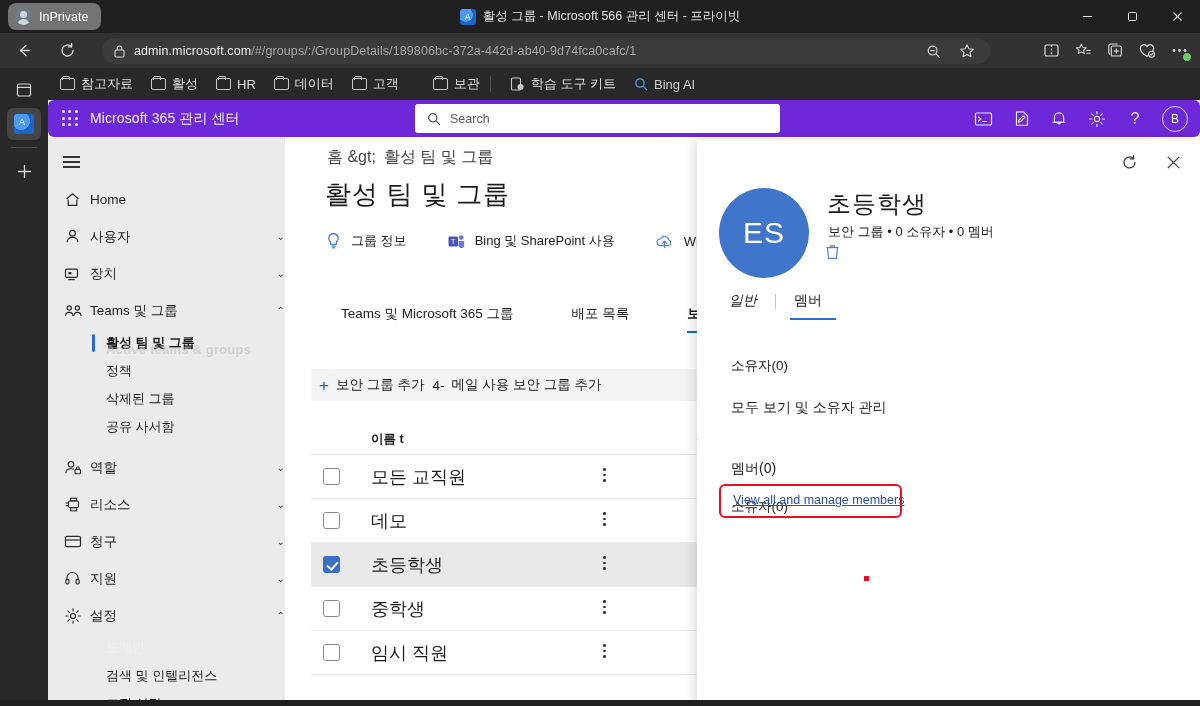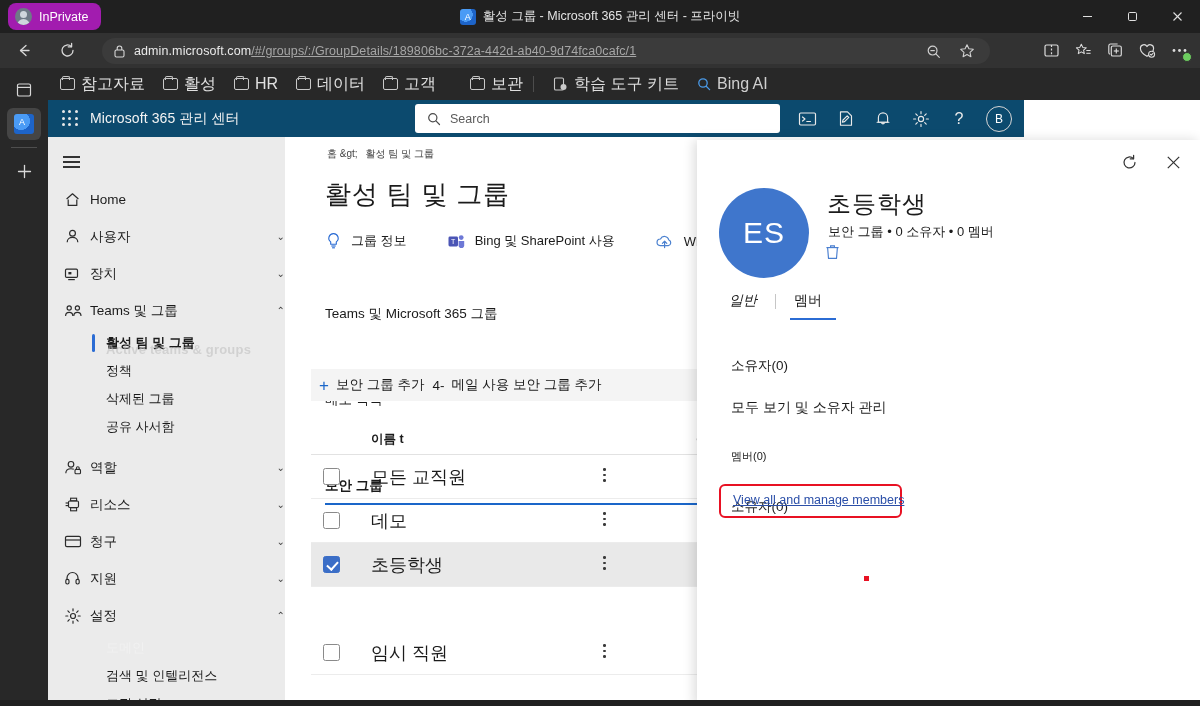--- a/index.html
+++ b/index.html
@@ -11,21 +11,21 @@
   .app { position: relative; width: 1200px; height: 706px; }
 
   
   .titlebar {
     position: absolute; left: 0; top: 0; width: 1200px; height: 33px;
     background: #202020; color: #d6d6d6;
   }
   .inprivate-pill {
     position: absolute; left: 8px; top: 3px; height: 27px;
     display: flex; align-items: center; gap: 7px;
-    background: #a21caf; border-radius: 8px; padding: 0 13px 0 7px;
+    background: #737373; border-radius: 8px; padding: 0 13px 0 7px;
     color: #fff; font-size: 12.5px;
   }
   .inprivate-avatar {
     width: 17px; height: 17px; border-radius: 50%;
     background: #6e7a87; position: relative; overflow: hidden; flex: none;
   }
   .inprivate-avatar::before {
     content: ""; position: absolute; left: 5px; top: 3px;
     width: 7px; height: 7px; border-radius: 50%; background: #cfd6dd;
   }
@@ -63,21 +63,21 @@
   .nav-icon {
     width: 30px; height: 28px; display: flex; align-items: center; justify-content: center;
     color: #d8d8d8; border-radius: 5px; flex: none;
   }
   .omnibox {
     position: absolute; left: 102px; top: 5px; width: 888px; height: 26px;
     background: #3b3b3b; border-radius: 13px; display: flex; align-items: center;
     padding: 0 8px 0 11px; gap: 8px;
   }
   .omnibox .url { font-size: 12.5px; color: #e9e9e9; white-space: nowrap; letter-spacing: .1px;}
-  .omnibox .url .dim { color: #a6a6a6; text-decoration: underline; }
+  .omnibox .url .dim { color: #a6a6a6; }
   .omnibox-right { margin-left: auto; display: flex; align-items: center; gap: 4px; }
   .tb-right {
     position: absolute; right: 6px; top: 3px; height: 29px;
     display: flex; align-items: center; gap: 2px;
   }
   .tb-ico {
     width: 30px; height: 28px; display: flex; align-items: center; justify-content: center;
     color: #dcdcdc; border-radius: 5px; position: relative;
   }
   .green-dot {
@@ -85,21 +85,21 @@
     border-radius: 50%; background: #6ccb5f; border: 1px solid #323232;
   }
 
   
   .bookmarks {
     position: absolute; left: 0; top: 68px; width: 1200px; height: 32px;
     background: #282828; display: flex; align-items: center; padding-left: 52px; gap: 2px;
   }
   .bm {
     display: flex; align-items: center; gap: 6px; padding: 4px 8px;
-    border-radius: 5px; color: #e0e0e0; font-size: 16px; white-space: nowrap;
+    border-radius: 5px; color: #e0e0e0; font-size: 13px; white-space: nowrap;
   }
   .folder-ico {
     width: 15px; height: 12px; border: 1.3px solid #c9c9c9; border-radius: 2px;
     position: relative; flex: none;
   }
   .folder-ico::before {
     content: ""; position: absolute; left: 1px; top: -3.3px; width: 6px; height: 3px;
     border: 1.3px solid #c9c9c9; border-bottom: none; border-radius: 2px 2px 0 0;
   }
 
@@ -114,22 +114,22 @@
   }
   .rail-btn.active { background: #454545; }
   .rail-div { width: 26px; height: 1px; background: #4e4e4e; margin: 5px 0; }
 
   
   .page {
     position: absolute; left: 48px; top: 100px; width: 1152px; height: 606px;
     background: #ffffff; overflow: hidden;
   }
   .m365-header {
-    position: absolute; left: 0; top: 0; width: 976px; height: 37px;
-    background: #0c4a6e; display: flex; align-items: center; color: #fff;
+    position: absolute; left: 0; top: 0; width: 1152px; height: 37px;
+    background: #6d28d9; display: flex; align-items: center; color: #fff; border-radius: 6px;
   }
   .waffle {
     width: 20px; height: 20px; margin-left: 12px; margin-right: 10px;
     display: grid; grid-template-columns: repeat(3, 4px); grid-template-rows: repeat(3, 4px);
     gap: 2.5px; align-content: center; justify-content: center; flex: none;
   }
   .waffle i { width: 3.3px; height: 3.3px; border-radius: 50%; background: #e8e8e8; display:block; }
   .m365-brand { font-size: 14px; color: #f3f3f3; letter-spacing: .1px; }
   .m365-search {
     position: absolute; left: 367px; top: 4px; width: 365px; height: 29px;
@@ -175,30 +175,30 @@
     position: absolute; left: 58px; top: 13px; font-size: 13px;
     color: #bdbdbd; opacity: .55; white-space: nowrap; letter-spacing: .2px;
   }
   .nav-sub.faint { color: #f1f1f1; }
 
   
   .content {
     position: absolute; left: 237px; top: 37px; width: 915px; height: 569px; background: #fff;
     overflow: hidden;
   }
-  .breadcrumb { position: absolute; left: 42px; top: 10px; font-size: 10px; color: #444; display: flex; gap: 8px; }
+  .breadcrumb { position: absolute; left: 42px; top: 10px; font-size: 16px; color: #444; display: flex; gap: 8px; }
   .page-title {
     position: absolute; left: 40px; top: 40px; font-size: 26px; color: #1b1b1b; font-weight: 400;
     letter-spacing: .8px;
   }
   .actions { position: absolute; left: 40px; top: 95px; display: flex; align-items: center; gap: 40px; }
   .action { display: flex; align-items: center; gap: 9px; font-size: 13px; color: #1b1b1b; white-space: nowrap; }
   .tabs {
-    position: absolute; left: 40px; top: 168px; width: 680px; display: flex; gap: 58px;
-    font-size: 13.5px; color: #1b1b1b; flex-direction: column;
+    position: absolute; left: 56px; top: 168px; width: 680px; display: flex; gap: 58px;
+    font-size: 13.5px; color: #1b1b1b;
   }
   .tab { padding-bottom: 10px; position: relative; white-space: nowrap; }
   .tab.active { font-weight: 600; }
   .tab.active::after {
     content: ""; position: absolute; left: 0; right: -90px; bottom: 0; height: 2.5px; background: #1a66c9;
   }
   .cmdbar {
     position: absolute; left: 26px; top: 232px; width: 408px; height: 32px;
     background: #f4f4f4; display: flex; align-items: center; gap: 8px; padding-left: 8px;
     font-size: 13.5px; color: #1b1b1b; white-space: nowrap;
@@ -276,21 +276,21 @@
 
 <div class="app">
 
   <div class="titlebar">
     <div class="inprivate-pill">
       <span class="inprivate-avatar"></span>
       <span>InPrivate</span>
     </div>
     <div class="title-center">
       <span class="m365-badge"></span>
-      <span>활성 그룹 - Microsoft 365 관리 센터 - 프라이빗</span>
+      <span>활성 그룹 - Microsoft 566 관리 센터 - 프라이빗</span>
     </div>
     <div class="win-buttons">
       <div class="win-btn">
         <svg width="11" height="11" viewBox="0 0 11 11">
             <line x1="1" y1="5.5" x2="10" y2="5.5" stroke="#e0e0e0" stroke-width="1"></line>
           </svg>
       </div>
       <div class="win-btn">
         <svg width="11" height="11" viewBox="0 0 11 11">
             <rect x="1.5" y="1.5" width="8" height="8" rx="1.2" fill="none" stroke="#e0e0e0" stroke-width="1"></rect>
@@ -724,20 +724,29 @@
       </div>
       <div class="row selected" style="top:406px;">
         <span class="cbox checked"></span>
         <span class="rowname">초등학생</span>
         <span class="dots">
             <i></i>
             <i></i>
             <i></i>
           </span>
       </div>
+      <div class="row" style="top:450px;">
+        <span class="cbox"></span>
+        <span class="rowname">중학생</span>
+        <span class="dots">
+            <i></i>
+            <i></i>
+            <i></i>
+          </span>
+      </div>
       <div class="row" style="top:494px;text-decoration:underline;">
         <span class="cbox"></span>
         <span class="rowname">임시 직원</span>
         <span class="dots">
             <i></i>
             <i></i>
             <i></i>
           </span>
       </div>
     </div>
@@ -772,21 +781,21 @@
 
     <div class="panel-tabs">
       <div class="ptab"><span>일반</span></div>
       <div class="ptab-div"></div>
       <div class="ptab active"><span>멤버</span></div>
     </div>
 
     <div class="sec-label" style="top:358px; left:34px; position:absolute;">소유자(0)</div>
     <div style="position:absolute; left:34px; top:259px; font-size:14px; color:#1b1b1b;">모두 보기 및 소유자 관리</div>
     <div style="position:absolute; left:34px; top:217px; font-size:13.5px; color:#1b1b1b;">소유자(0)</div>
-    <div style="position:absolute; left:34px; top:309px; font-size:11px; color:#1b1b1b;">멤버(0)</div>
+    <div style="position:absolute; left:34px; top:320px; font-size:14px; color:#1b1b1b;">멤버(0)</div>
 
     <div class="hl-box" style="left:22px; top:344px;"></div>
     <div class="member-link" style="left:36px; top:353px;">View all and manage members</div>
     <div class="red-speck" style="left:167px; top:436px;"></div>
   </div>
 
   <div class="bottom-strip"></div>
 </div>
 
 </body></html>

